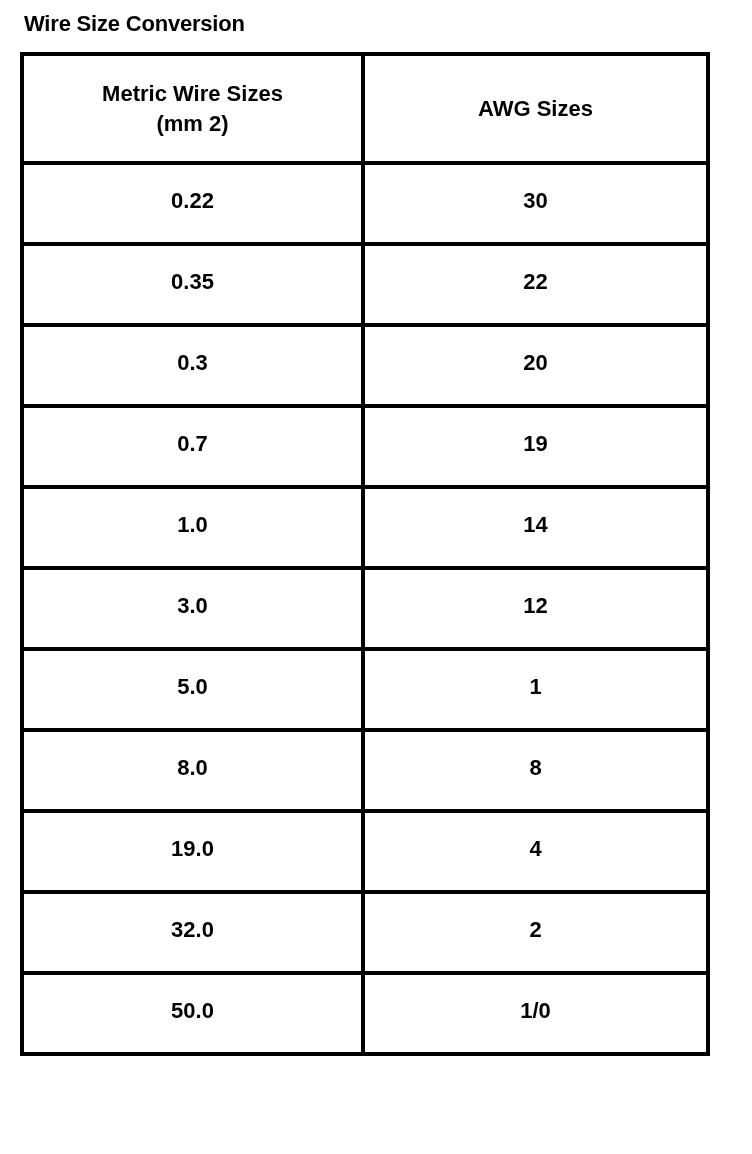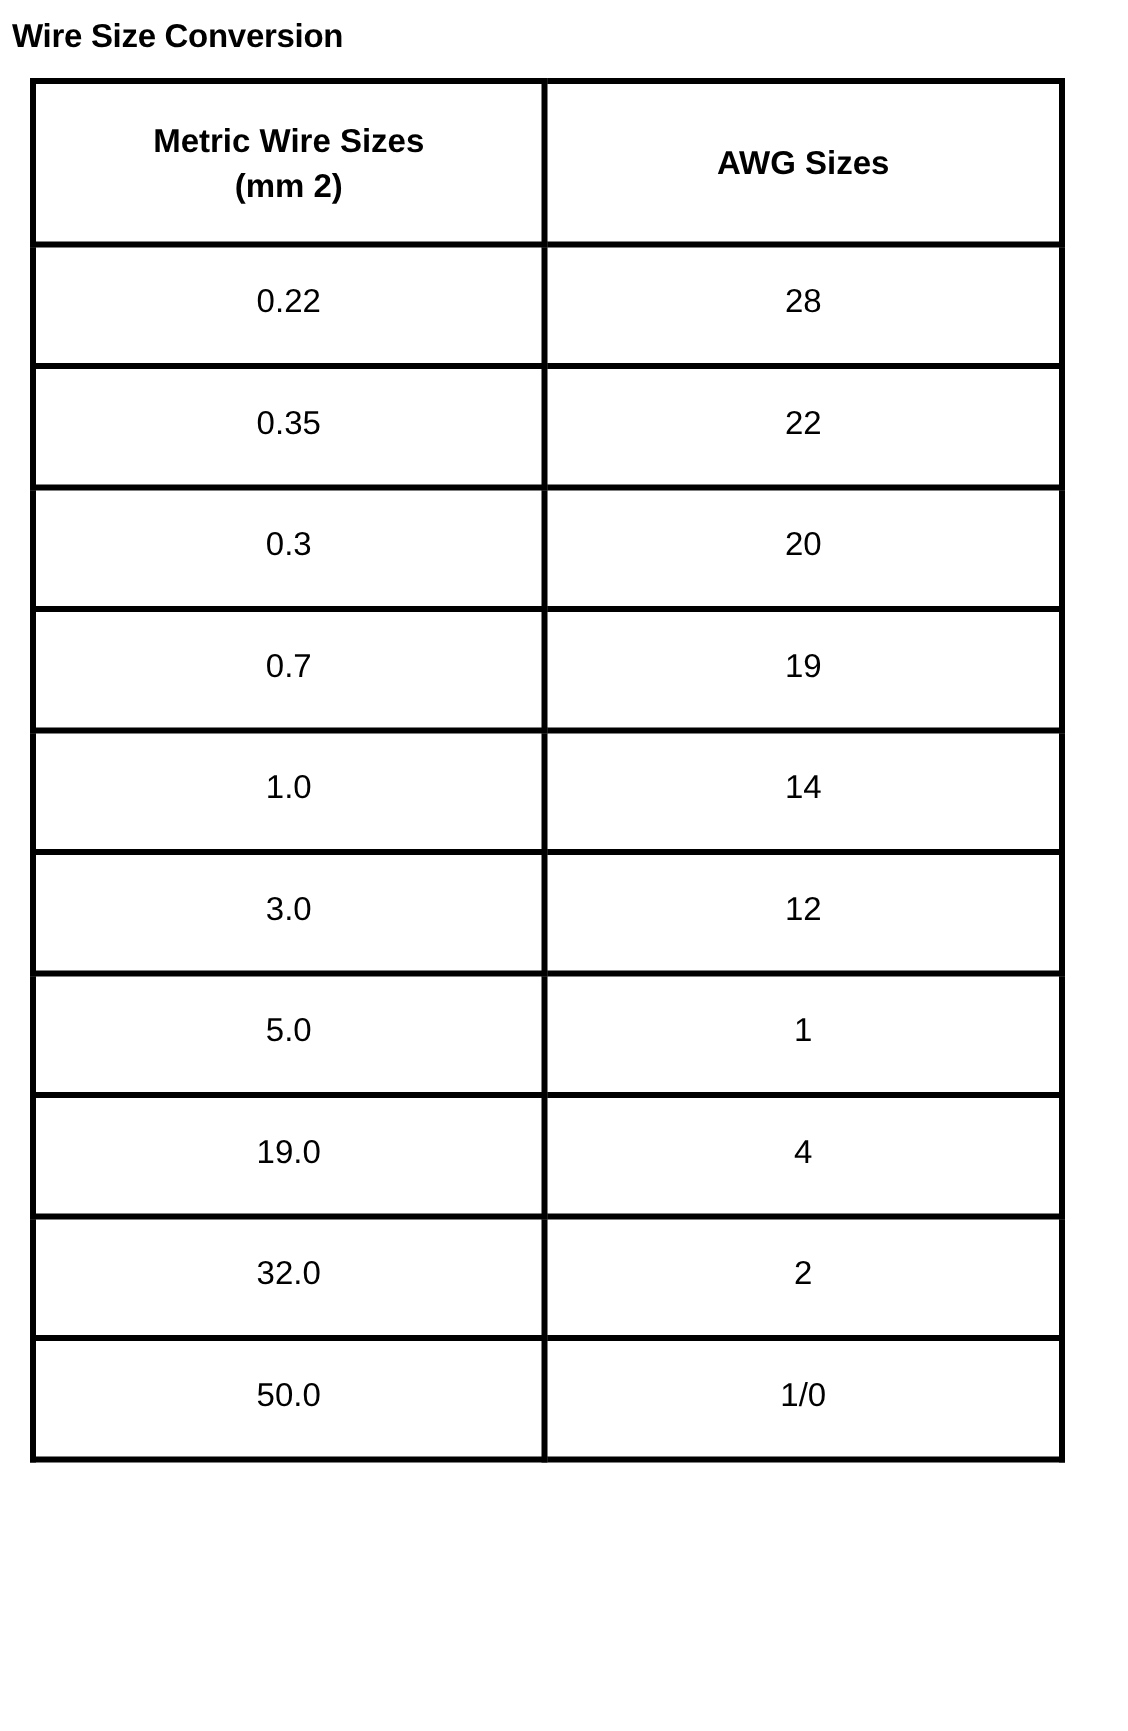--- a/index.html
+++ b/index.html
@@ -12,21 +12,21 @@
     height: 1154px;
     position: relative;
     overflow: hidden;
     font-family: "Liberation Sans", sans-serif;
     color: #000000;
     -webkit-font-smoothing: none;
   }
 
   #page-title {
     position: absolute;
-    left: 8px;
+    left: 24px;
     top: 11px;
     font-size: 22px;
     font-weight: bold;
     letter-spacing: -0.2px;
     line-height: 26px;
     white-space: nowrap;
     color: #000000;
   }
 
   #conversion-table-wrap {
@@ -62,21 +62,21 @@
   }
 
   table.conv thead th .hdr-line {
     display: block;
     white-space: nowrap;
   }
 
   table.conv tbody td {
     height: 71px;
     font-size: 22px;
-    font-weight: normal;
+    font-weight: bold;
     line-height: 26px;
     vertical-align: middle;
     padding-bottom: 6px;
   }
 </style>
 </head>
 <body>
 
 <div id="page-title">Wire Size Conversion</div>
 
@@ -93,21 +93,21 @@
           <span class="hdr-line">(mm 2)</span>
         </th>
         <th>
           <span class="hdr-line">AWG Sizes</span>
         </th>
       </tr>
     </thead>
     <tbody>
       <tr>
         <td>0.22</td>
-        <td>28</td>
+        <td>30</td>
       </tr>
       <tr>
         <td>0.35</td>
         <td>22</td>
       </tr>
       <tr>
         <td>0.3</td>
         <td>20</td>
       </tr>
       <tr>
@@ -120,20 +120,24 @@
       </tr>
       <tr>
         <td>3.0</td>
         <td>12</td>
       </tr>
       <tr>
         <td>5.0</td>
         <td>1</td>
       </tr>
       <tr>
+        <td>8.0</td>
+        <td>8</td>
+      </tr>
+      <tr>
         <td>19.0</td>
         <td>4</td>
       </tr>
       <tr>
         <td>32.0</td>
         <td>2</td>
       </tr>
       <tr>
         <td>50.0</td>
         <td>1/0</td>

